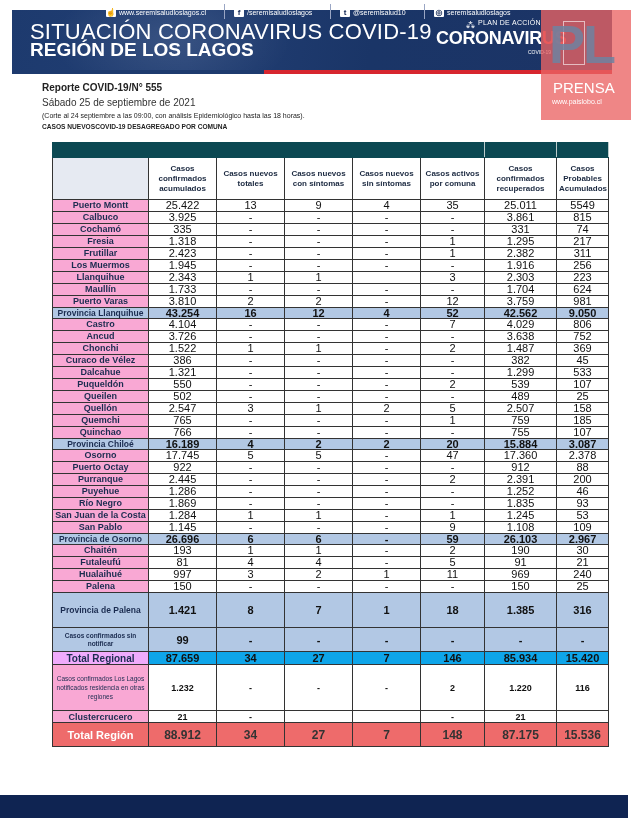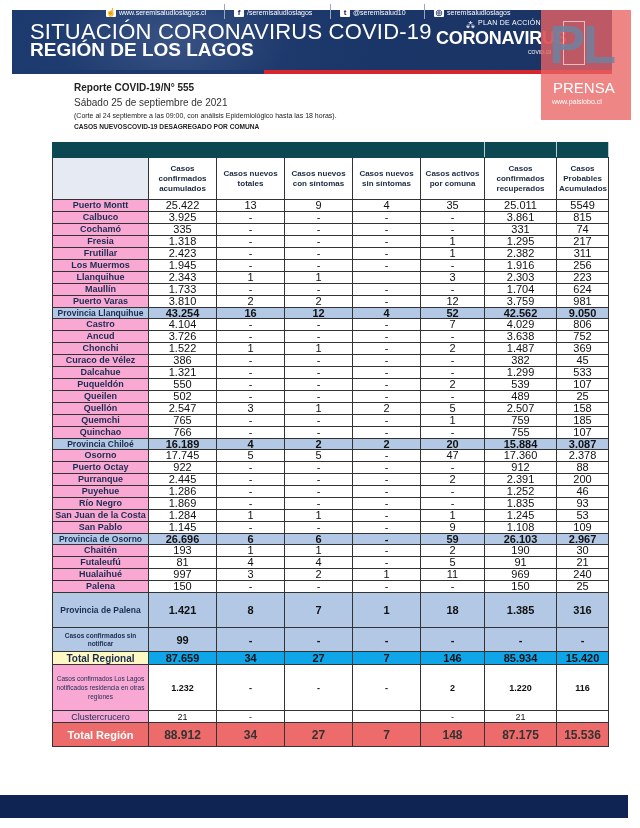--- a/index.html
+++ b/index.html
@@ -22,45 +22,45 @@
   .covid-small { position: absolute; left: 528px; top: 49px; color: #fff; font-size: 5px; }
 
   
   .wm { position: absolute; left: 541px; top: 10px; width: 90px; height: 110px; background: rgba(235,100,100,0.78); }
   .wm-pl { position: absolute; left: 549px; top: 14px; font-size: 54px; font-weight: bold; color: rgba(110,130,160,0.85); letter-spacing: -2px; line-height: 60px; }
   .wm-prensa { position: absolute; left: 553px; top: 79px; font-size: 15px; color: #fff; }
   .wm-url { position: absolute; left: 552px; top: 98px; font-size: 7px; color: #fff; }
   .wm-crest { position: absolute; left: 563px; top: 21px; width: 22px; height: 44px; border: 1px solid rgba(255,255,255,0.6); }
 
   
-  .report { position: absolute; left: 74px; }
+  .report { position: absolute; left: 42px; }
   .r1 { top: 82px; font-size: 10px; font-weight: bold; color: #222; }
   .r2 { top: 97px; font-size: 10px; color: #333; }
   .r3 { top: 112px; font-size: 7px; color: #222; }
   .r4 { top: 123px; font-size: 6.6px; font-weight: bold; color: #222; }
 
   
   .tbl { position: absolute; left: 52px; top: 142px; width: 556px; border-collapse: collapse; table-layout: fixed; }
   .tbl td, .tbl th { border: 1px solid #333; text-align: center; vertical-align: middle; padding: 0 2px; }
   .tbl .topband td { background: #0b4852; height: 15px; border-color: #0b4852; border-right: 1px solid #bcc; }
   .tbl th { background: #ffffff; font-size: 8px; font-weight: bold; color: #1b2940; line-height: 10px; height: 42px; }
   .tbl th.blankhdr { background: #e6eaf2; }
   .tbl td.name { background: #f9a8d4; font-weight: bold; color: #1b2c50; font-size: 9px; text-align: center; white-space: nowrap; overflow: hidden; }
   .tbl td.num { font-size: 11px; color: #111; }
   .tbl tr.row td { height: 11.5px; line-height: 11px; }
   .tbl tr.prov td { background: #b2c8e4; font-weight: bold; height: 11px; line-height: 10px; }
   .tbl tr.prov td.name { background: #b2c8e4; font-size: 8.5px; }
   .tbl tr.palena td { height: 35px; }
   .tbl tr.sinnot td { height: 24px; }
   .tbl tr.sinnot td.name { font-size: 6.5px; line-height: 8px; white-space: normal; }
   .tbl tr.totalreg td { background: #0ea5e9; font-weight: bold; height: 12px; }
-  .tbl tr.totalreg td.name { background: #fef9c3; font-size: 10px; }
+  .tbl tr.totalreg td.name { background: #f0abfc; font-size: 10px; }
   .tbl tr.otras td { height: 46px; font-weight: bold; font-size: 9px; }
   .tbl tr.otras td.name { font-size: 6.5px; line-height: 9px; font-weight: normal; white-space: normal; color: #1b2c50; }
-  .tbl tr.cluster td { height: 12px; font-weight: normal; font-size: 9px; }
+  .tbl tr.cluster td { height: 12px; font-weight: bold; font-size: 9px; }
   .tbl tr.totalregion td { background: #ee6b6b; height: 24px; font-weight: bold; font-size: 12px; color: #333; }
   .tbl tr.totalregion td.name { background: #ee6b6b; color: #fff; font-size: 11px; }
 
   
   .footer { position: absolute; left: 0; top: 795px; width: 628px; height: 23px; background: #0f2452; }
   .fitem { position: absolute; top: 5px; height: 14px; display: flex; align-items: center; color: #fff; font-size: 7px; }
   .ficon { width: 10px; height: 10px; background: #fff; color: #0f2452; font-size: 8px; font-weight: bold; display: inline-flex; align-items: center; justify-content: center; margin-right: 3px; border-radius: 1px; }
   .fsep { position: absolute; top: 4px; width: 1px; height: 15px; background: #9aa6c4; }
 </style>
 </head>

